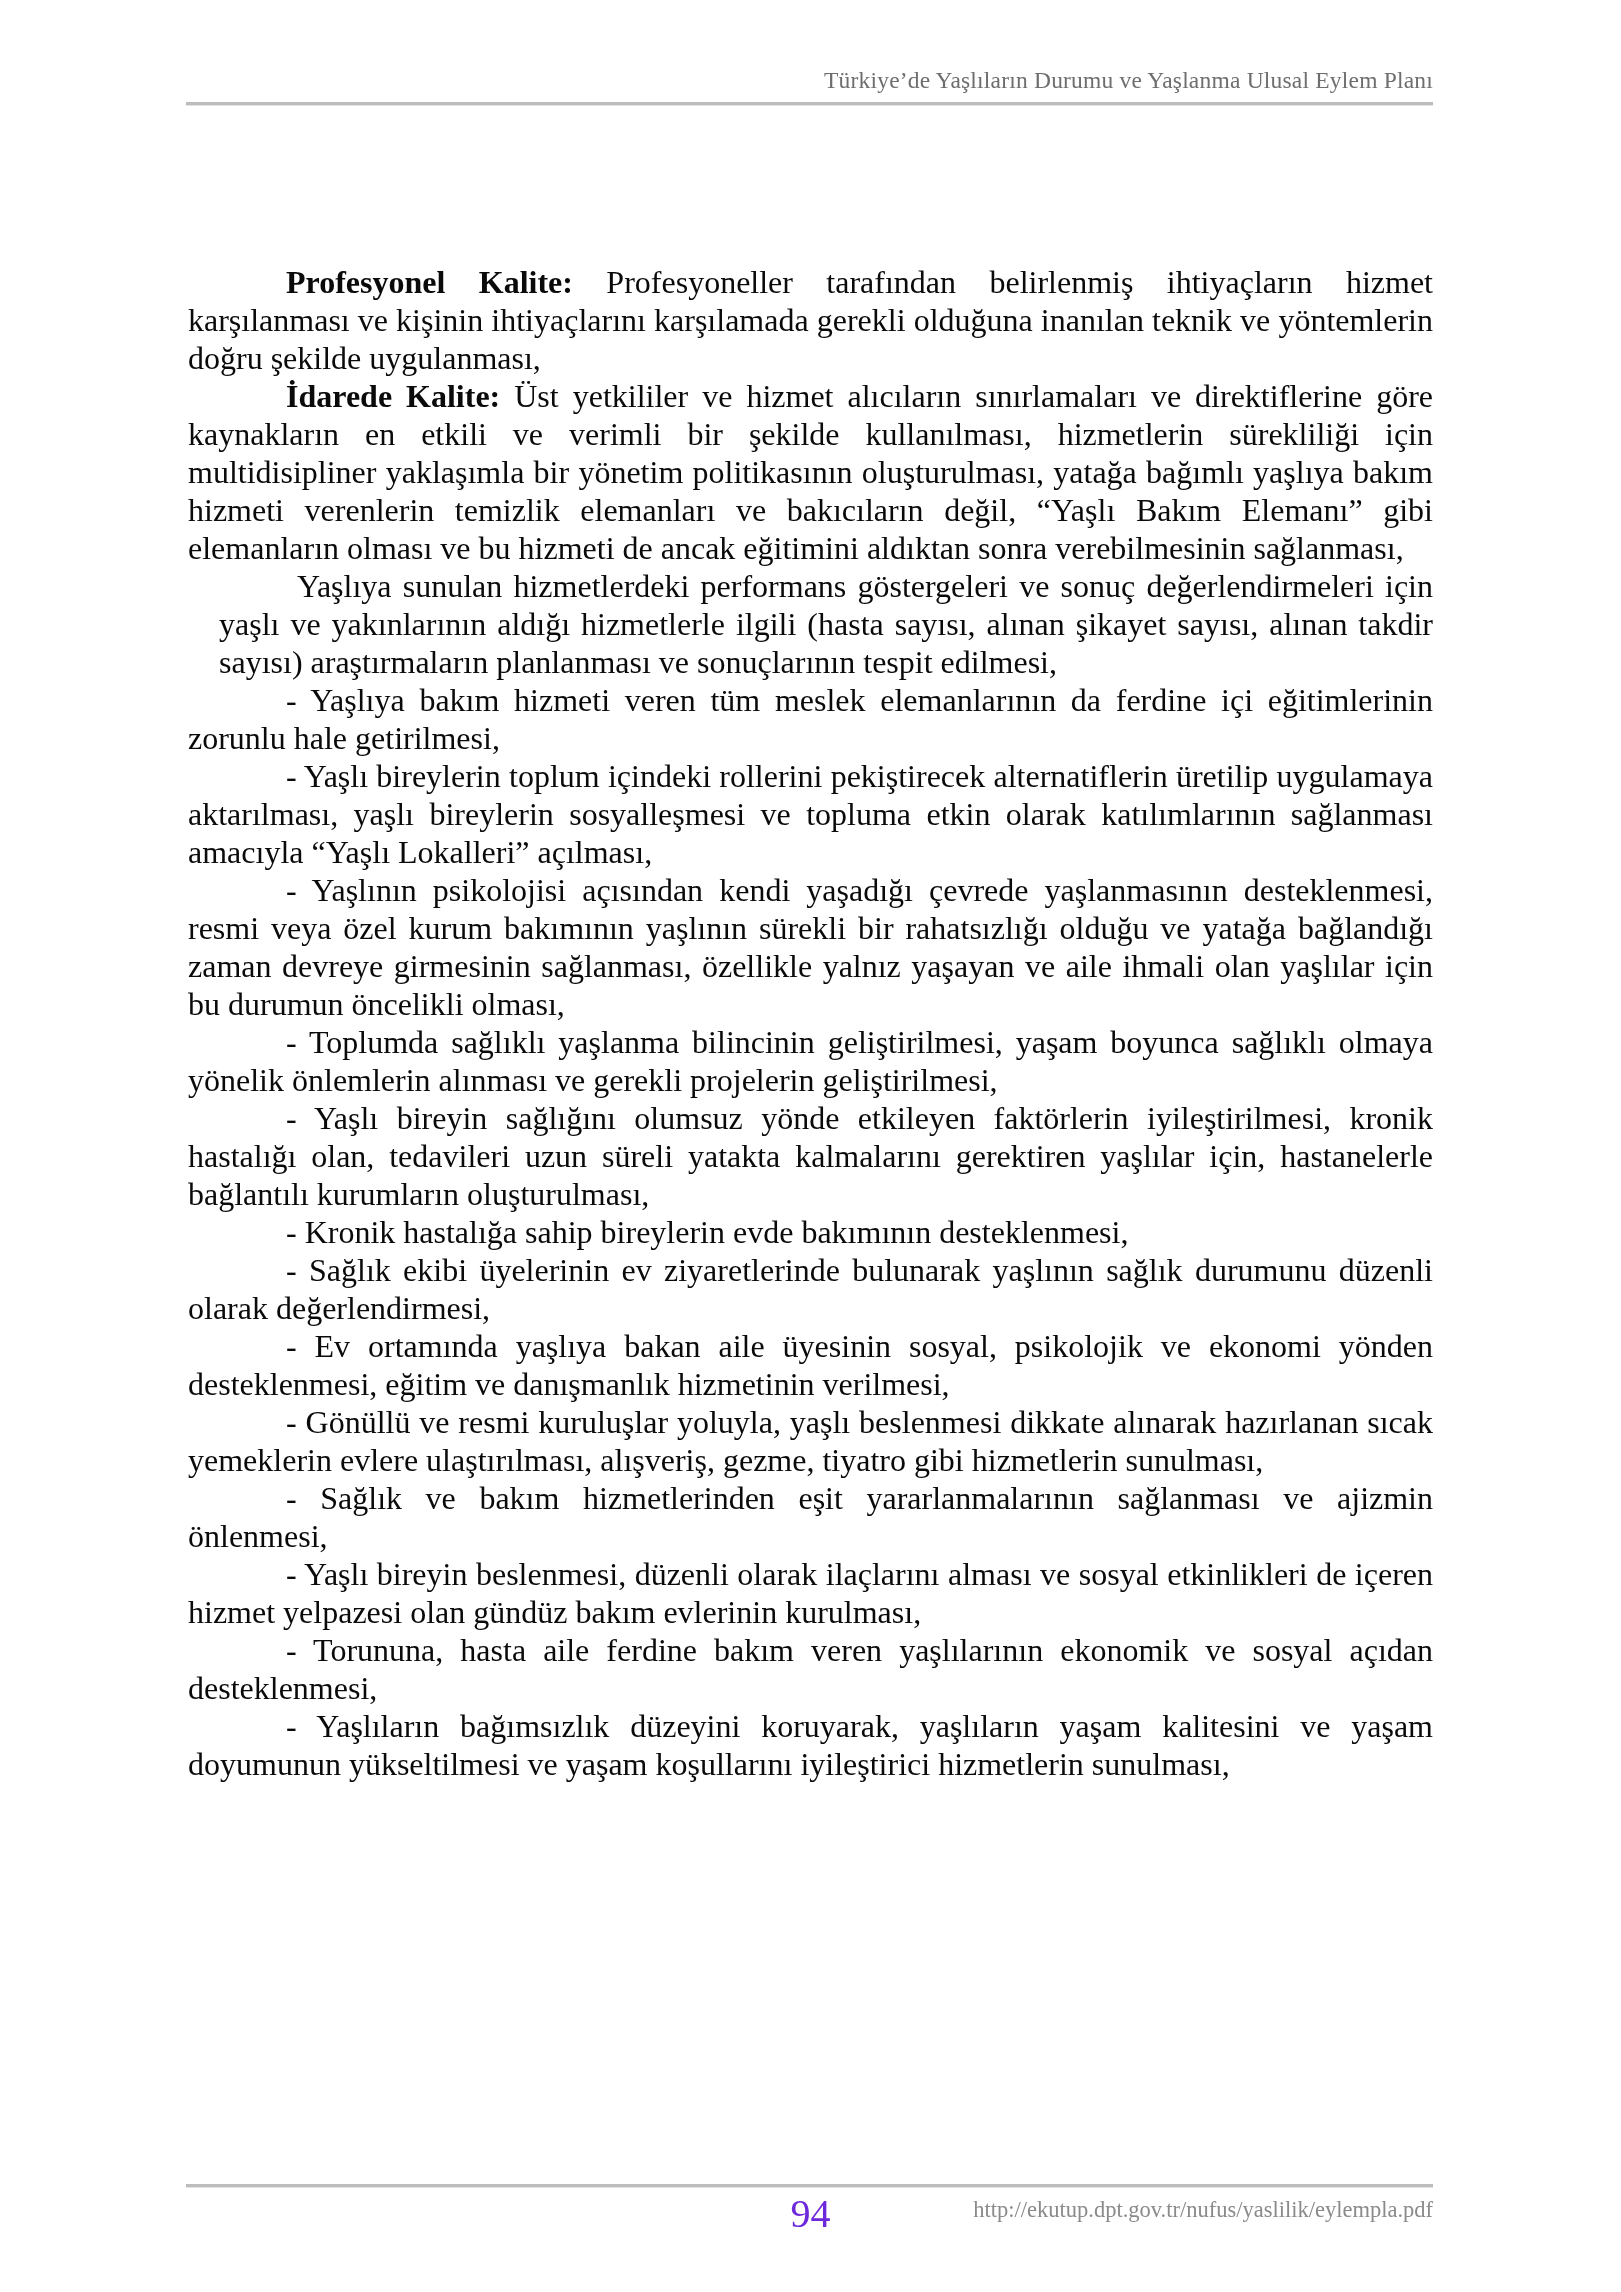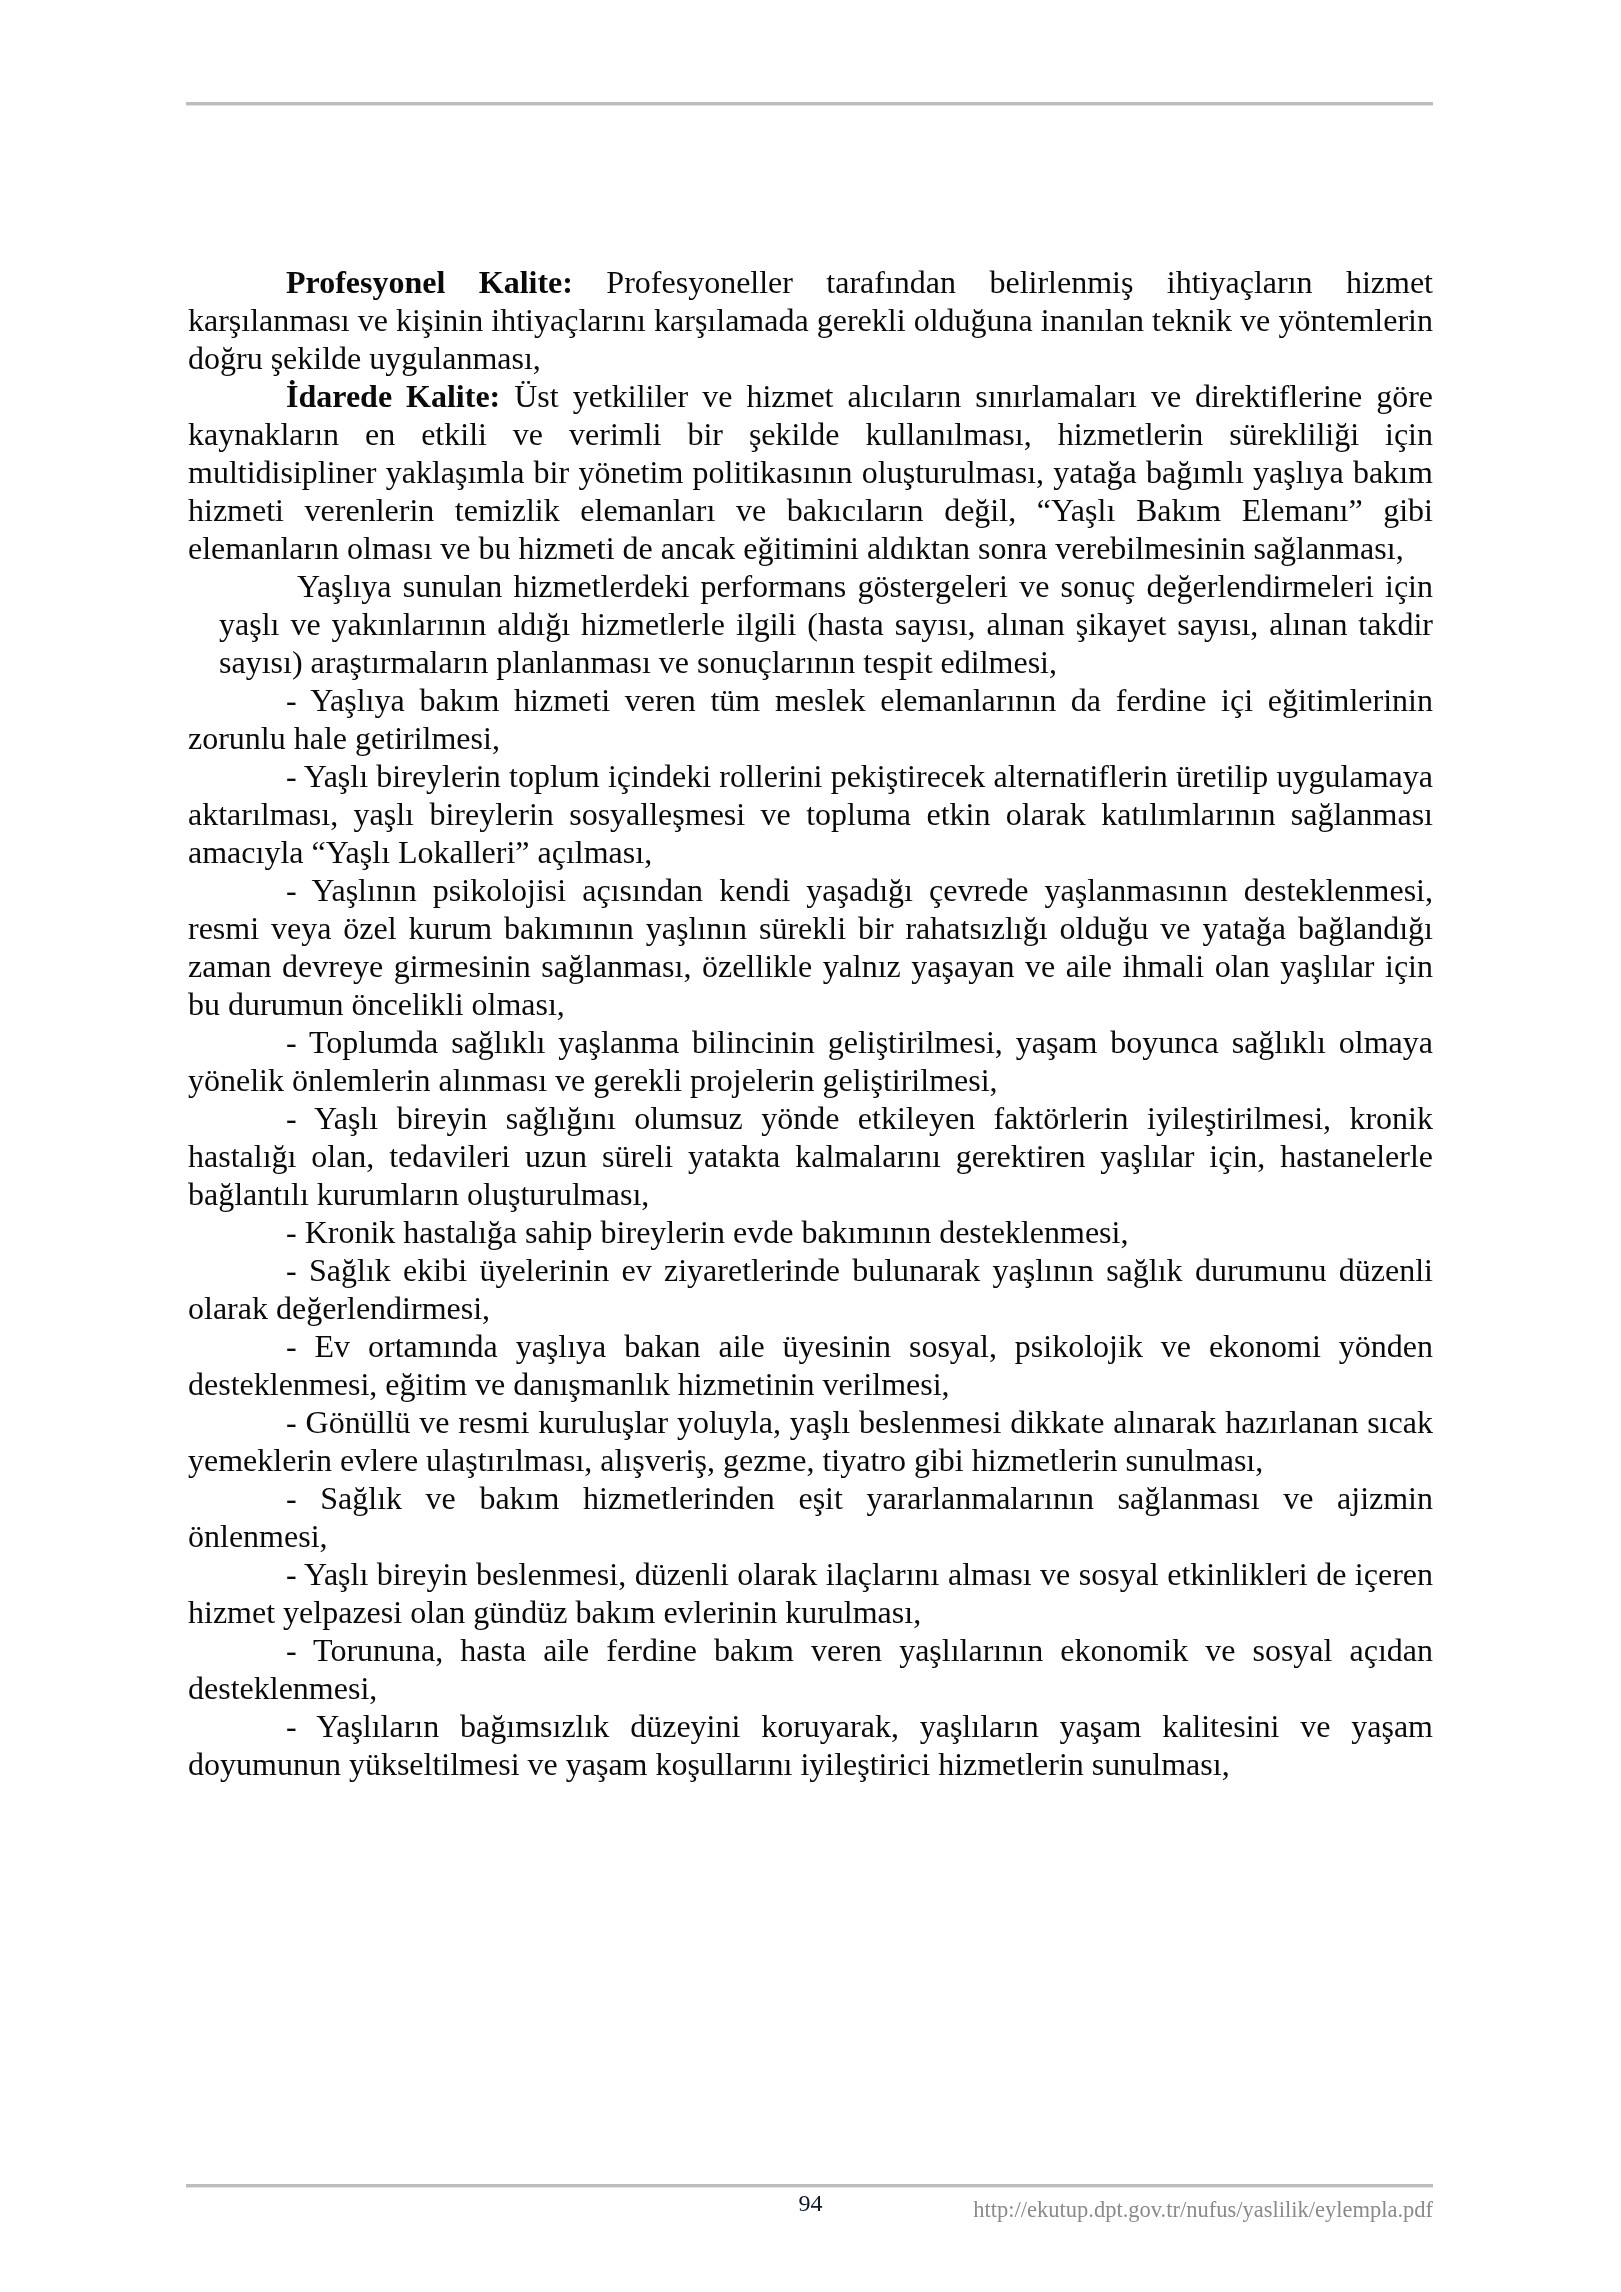--- a/index.html
+++ b/index.html
@@ -56,38 +56,39 @@
   }
   .content b {
     font-weight: bold;
   }
   .page-number {
     position: absolute;
     left: 188px;
     width: 1245px;
     top: 2190px;
     text-align: center;
-    font-size: 24px;
-    color: #0f172a;
+    font-size: 40px;
+    color: #6d28d9;
   }
   .footer-url {
     position: absolute;
     left: 188px;
     width: 1245px;
     top: 2197px;
     text-align: right;
     font-size: 22.5px;
     color: #8a8a8a;
   }
 </style>
 </head>
 <body>
 
 <div class="page">
 
+  <div class="header-title">Türkiye’de Yaşlıların Durumu ve Yaşlanma Ulusal Eylem Planı</div>
   <div class="rule rule-top"></div>
 
   <div class="content">
     <p><b>Profesyonel Kalite:</b><span> Profesyoneller tarafından belirlenmiş ihtiyaçların hizmet karşılanması ve kişinin ihtiyaçlarını karşılamada gerekli olduğuna inanılan teknik ve yöntemlerin doğru şekilde uygulanması,</span></p>
     <p><b>İdarede Kalite:</b><span> Üst yetkililer ve hizmet alıcıların sınırlamaları ve direktiflerine göre kaynakların en etkili ve verimli bir şekilde kullanılması, hizmetlerin sürekliliği için multidisipliner yaklaşımla bir yönetim politikasının oluşturulması, yatağa bağımlı yaşlıya bakım hizmeti verenlerin temizlik elemanları ve bakıcıların değil, “Yaşlı Bakım Elemanı” gibi elemanların olması ve bu hizmeti de ancak eğitimini aldıktan sonra verebilmesinin sağlanması,</span></p>
     <p class="hang"><span>Yaşlıya sunulan hizmetlerdeki performans göstergeleri ve sonuç değerlendirmeleri için yaşlı ve yakınlarının aldığı hizmetlerle ilgili (hasta sayısı, alınan şikayet sayısı, alınan takdir sayısı) araştırmaların planlanması ve sonuçlarının tespit edilmesi,</span></p>
     <p><span>- Yaşlıya bakım hizmeti veren tüm meslek elemanlarının da ferdine içi eğitimlerinin zorunlu hale getirilmesi,</span></p>
     <p><span>- Yaşlı bireylerin toplum içindeki rollerini pekiştirecek alternatiflerin üretilip uygulamaya aktarılması, yaşlı bireylerin sosyalleşmesi ve topluma etkin olarak katılımlarının sağlanması amacıyla “Yaşlı Lokalleri” açılması,</span></p>
     <p><span>- Yaşlının psikolojisi açısından kendi yaşadığı çevrede yaşlanmasının desteklenmesi, resmi veya özel kurum bakımının yaşlının sürekli bir rahatsızlığı olduğu ve yatağa bağlandığı zaman devreye girmesinin sağlanması, özellikle yalnız yaşayan ve aile ihmali olan yaşlılar için bu durumun öncelikli olması,</span></p>
     <p><span>- Toplumda sağlıklı yaşlanma bilincinin geliştirilmesi, yaşam boyunca sağlıklı olmaya yönelik önlemlerin alınması ve gerekli projelerin geliştirilmesi,</span></p>

